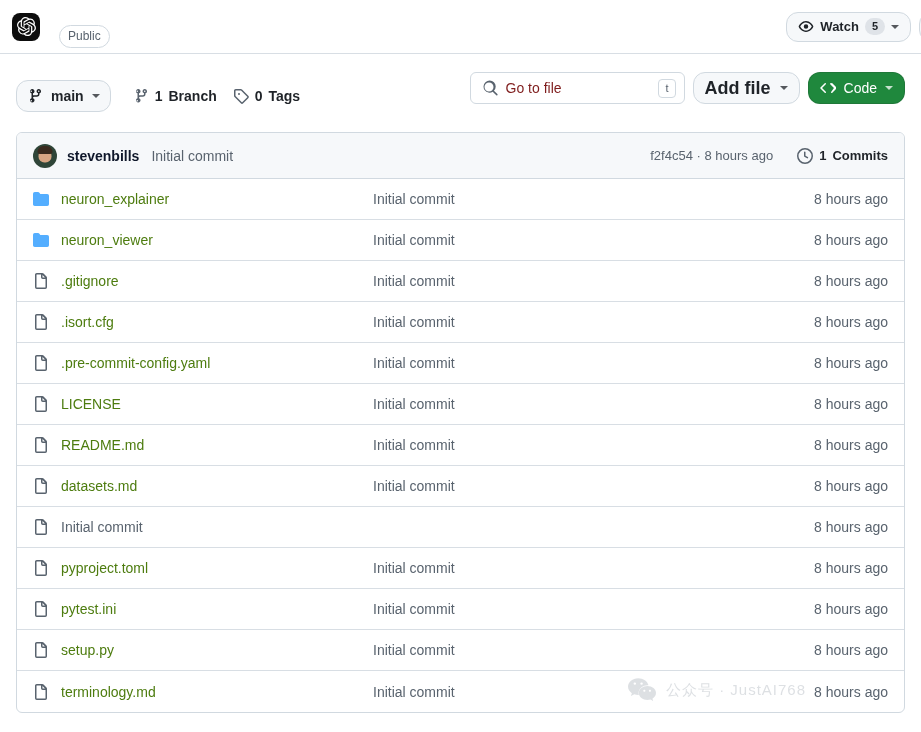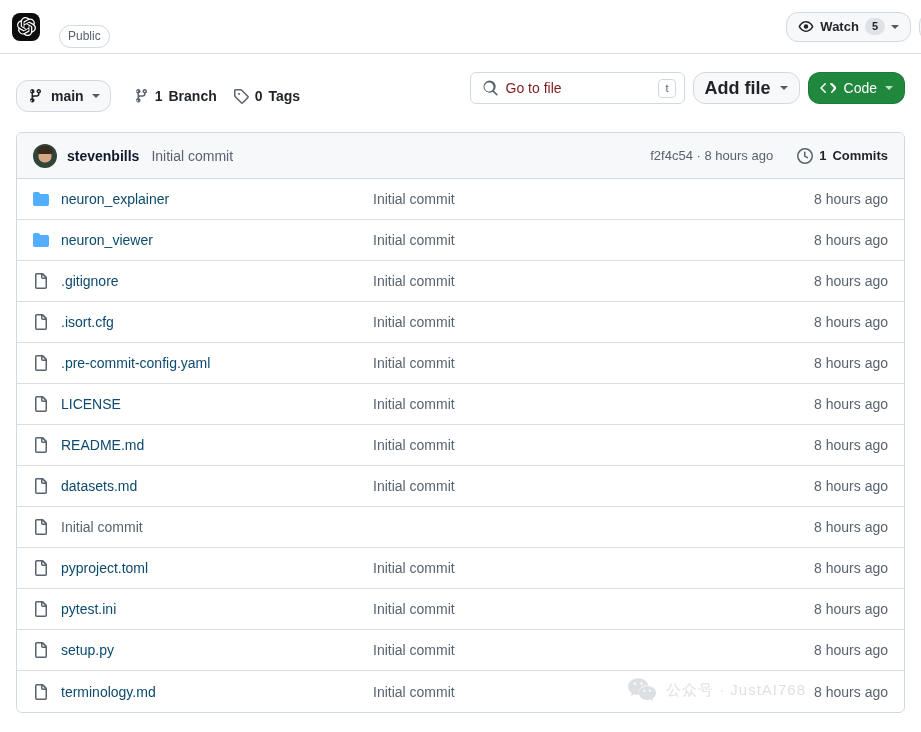--- a/index.html
+++ b/index.html
@@ -261,21 +261,21 @@
     height: 41px;
     padding: 0 16px;
     border-bottom: 1px solid #d8dee4;
   }
   .row:last-child { border-bottom: none; }
 
   .row-icon { width: 16px; height: 16px; margin-right: 12px; flex: 0 0 auto; }
 
   .row-name {
     font-size: 14px;
-    color: #0c4a6e;
+    color: #4d7c0f;
     width: 312px;
     flex: 0 0 auto;
     cursor: pointer;
     white-space: nowrap;
     overflow: hidden;
     text-overflow: ellipsis;
   }
 
   .row-msg {
     font-size: 14px;

